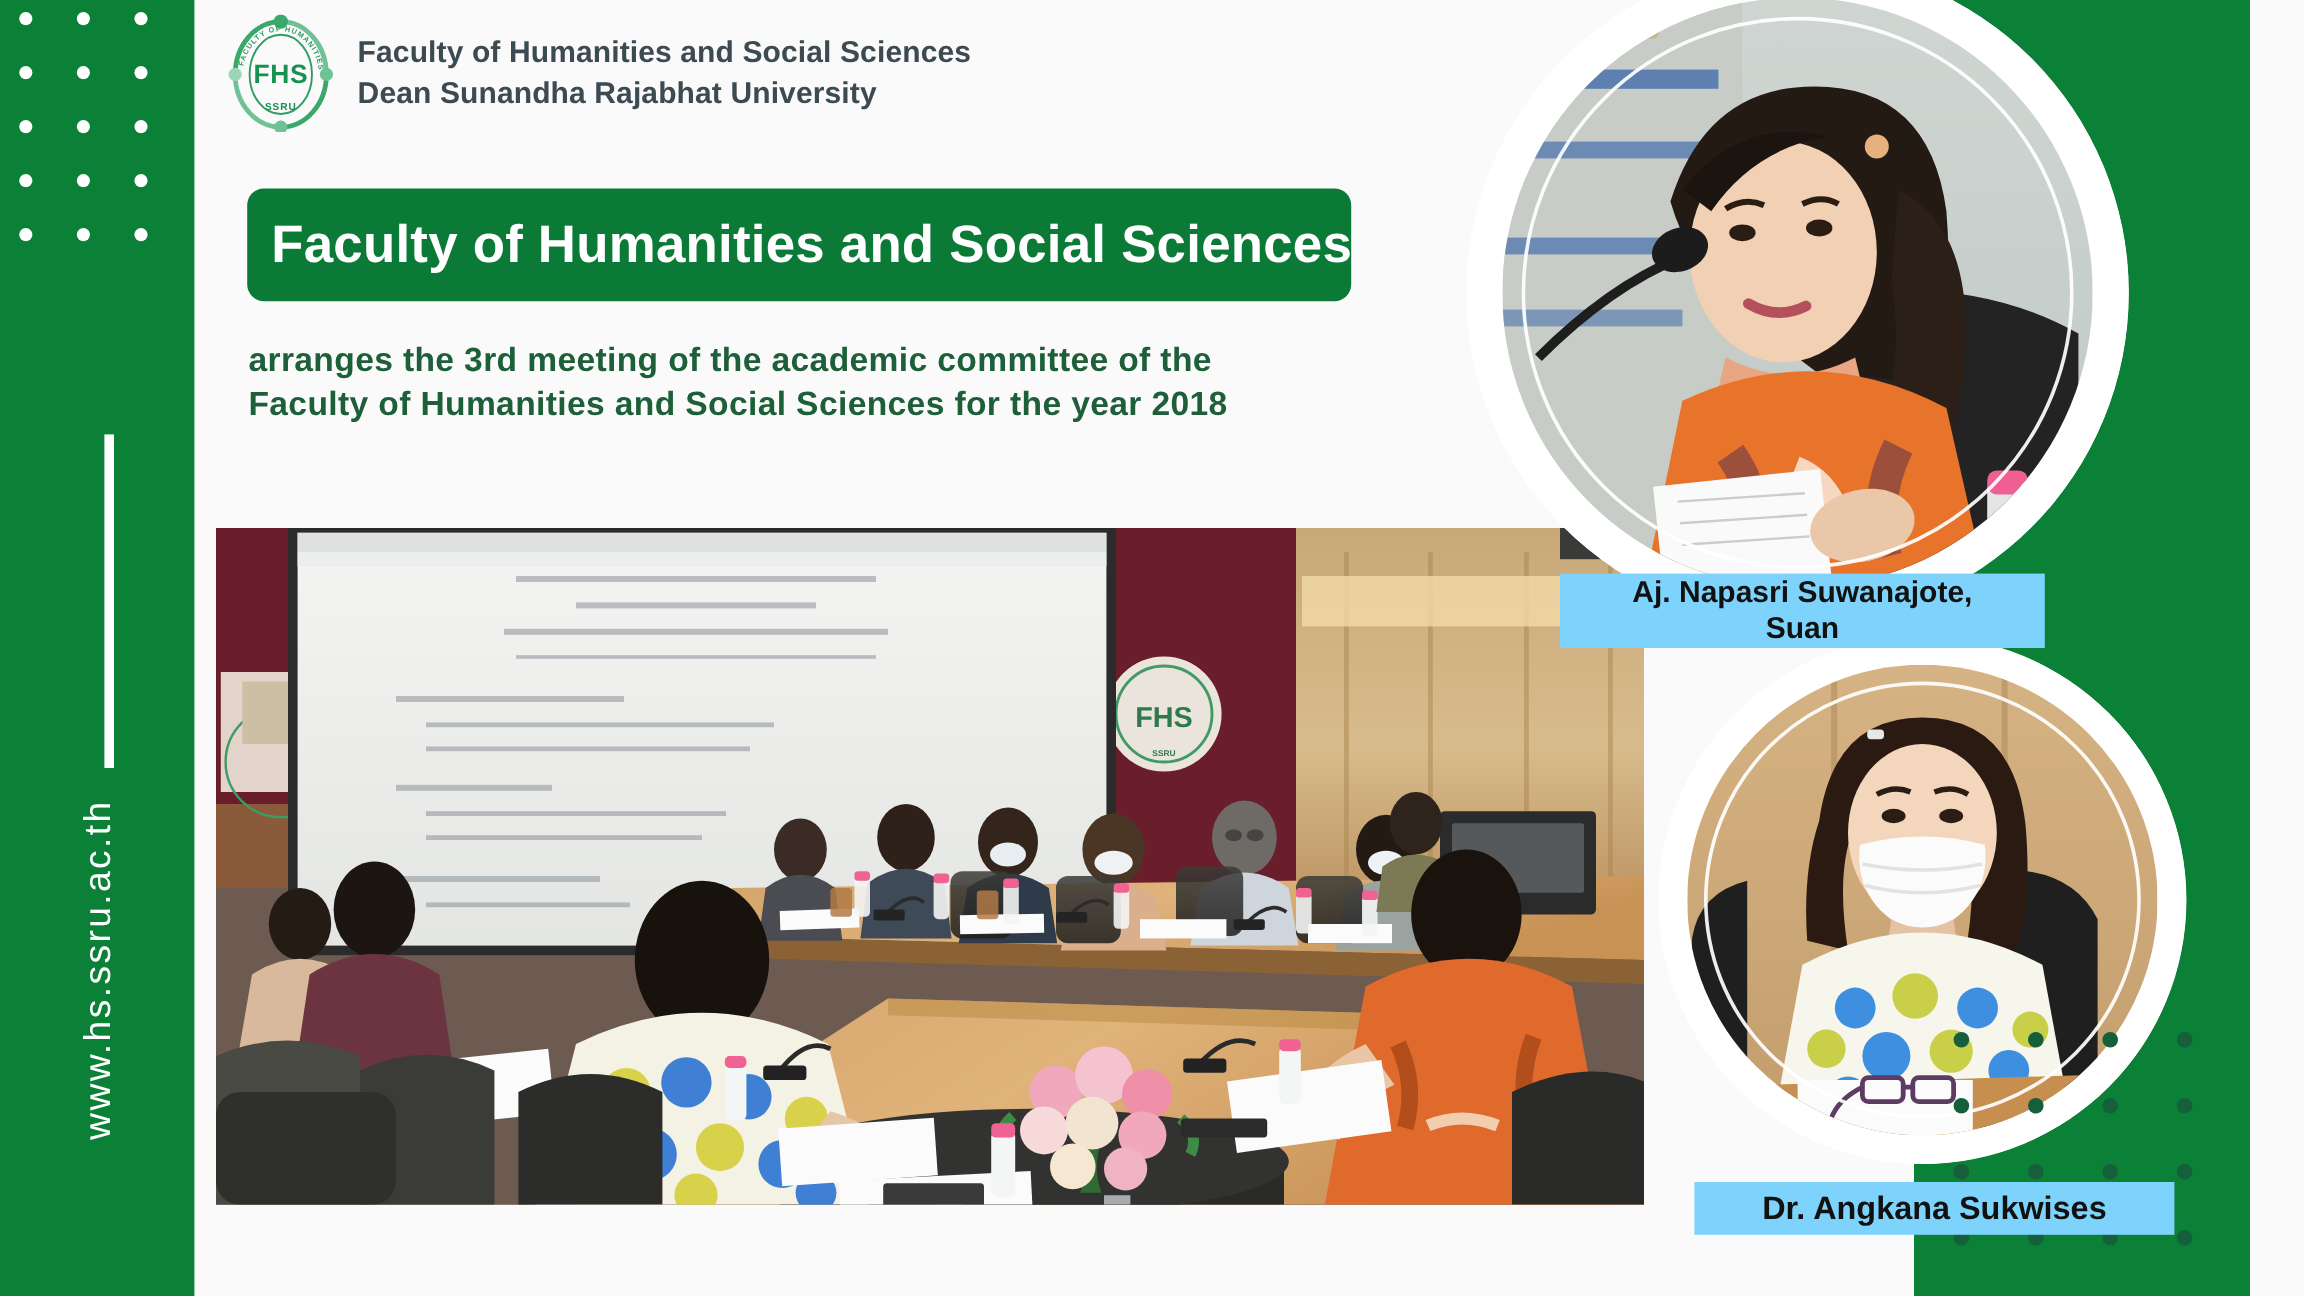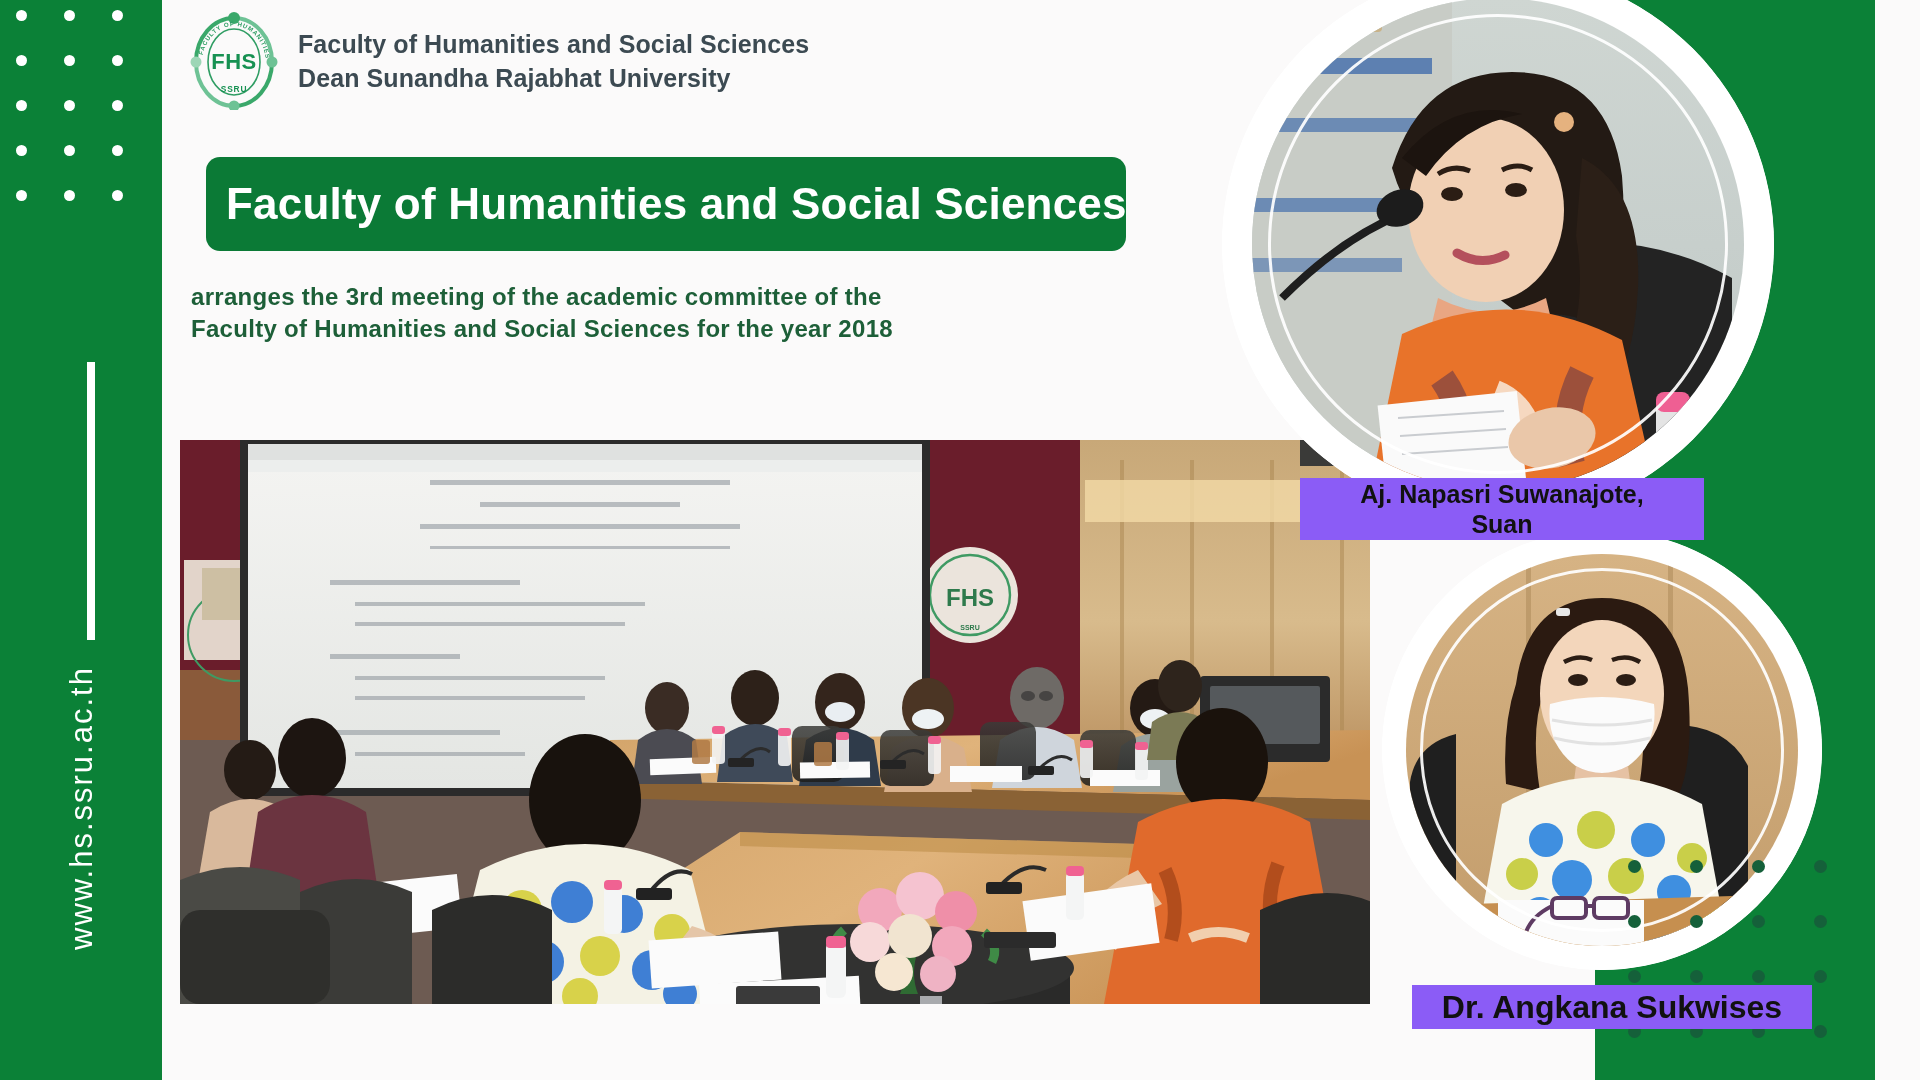--- a/index.html
+++ b/index.html
@@ -110,24 +110,24 @@
     font-size:44px;
     font-weight:bold;
     padding-left:20px;
     letter-spacing:0.2px;
     white-space:nowrap;
   }
 
   
   .subtitle {
     position:absolute;
-    left:191px; top:281px;
+    left:207px; top:281px;
     width:1010px;
     color:#1d5f38;
-    font-size:24px;
+    font-size:28px;
     font-weight:bold;
     line-height:1.33;
     letter-spacing:0.3px;
   }
 
   
   .meeting-photo {
     position:absolute;
     left:180px; top:440px;
     width:1190px; height:564px;
@@ -179,37 +179,37 @@
   #portrait-second .ring-inner {
     left:24px; top:24px; right:24px; bottom:24px;
   }
   #portrait-second .ring-line {
     left:38px; top:38px; right:38px; bottom:38px;
   }
 
   
   .nameplate {
     position:absolute;
-    background:#8b5cf6;
+    background:#7dd3fc;
     color:#111111;
     font-weight:bold;
     text-align:center;
     z-index:7;
     display:flex; align-items:center; justify-content:center;
   }
   #nameplate-dean {
     left:1300px; top:478px;
     width:404px; height:62px;
     font-size:25px;
     line-height:1.22;
   }
   #nameplate-second {
     left:1412px; top:985px;
     width:400px; height:44px;
-    font-size:32px;
+    font-size:27px;
   }
 
   .white-right-strip {
     position:absolute;
     right:0; top:0;
     width:45px; height:1080px;
     background:#fbfafa;
   }
 </style>
 </head>

